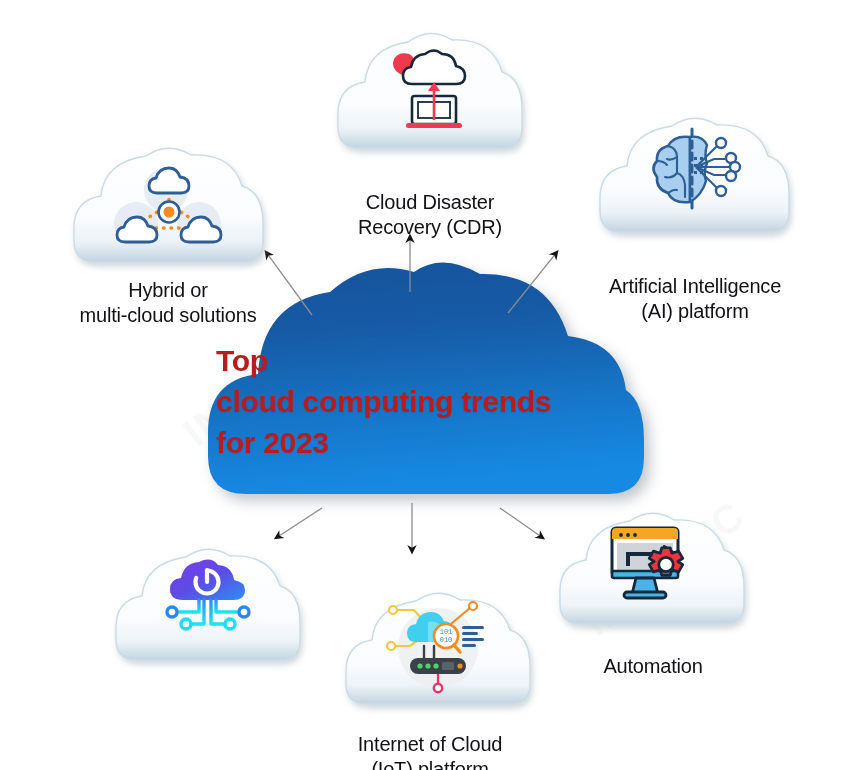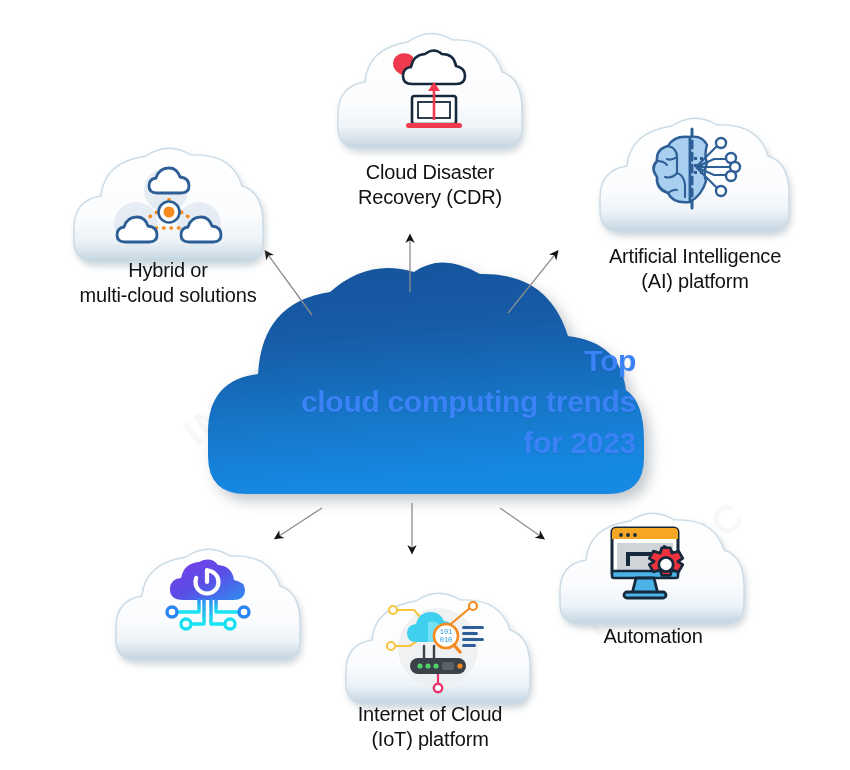--- a/index.html
+++ b/index.html
@@ -28,25 +28,26 @@
   .label{
     position:absolute;
     text-align:center;
     color:#111216;
     font-family:"Liberation Sans", sans-serif;
     font-weight:400;
     font-size:20px;
     line-height:25px;
     letter-spacing:-0.2px;
     white-space:pre-line;
+    margin-top:30px;
   }
   .center-text{
     position:absolute;
-    text-align:right;
-    color:#3b82f6;
+    text-align:left;
+    color:#b91c1c;
     font-family:"Liberation Sans", sans-serif;
     font-weight:700;
     letter-spacing:-0.3px;
     white-space:pre-line;
     line-height:40px;
     text-shadow:0 1px 2px rgba(0,0,0,0.08);
   }
   .arrows{position:absolute;left:0;top:0;pointer-events:none;}
   svg{display:block;overflow:visible;}
 </style>
@@ -229,21 +230,21 @@
         <line x1="62" y1="42" x2="86" y2="58"></line>
         <line x1="28" y1="62" x2="84" y2="62"></line>
       </g>
       <path d="M 44 27 Q 36 27 36 20 Q 36 13 43 12 Q 46 2 56 2 Q 64 2 67 11 Q 76 12 76 20 Q 76 27 68 27 Z" fill="#ffffff" stroke="#2d5f96" stroke-width="2.8" stroke-linejoin="round"></path>
       <path d="M 12 76 Q 4 76 4 69 Q 4 62 11 61 Q 14 51 24 51 Q 32 51 35 60 Q 44 61 44 69 Q 44 76 36 76 Z" fill="#ffffff" stroke="#2d5f96" stroke-width="2.8" stroke-linejoin="round"></path>
       <path d="M 76 76 Q 68 76 68 69 Q 68 62 75 61 Q 78 51 88 51 Q 96 51 99 60 Q 108 61 108 69 Q 108 76 100 76 Z" fill="#ffffff" stroke="#2d5f96" stroke-width="2.8" stroke-linejoin="round"></path>
       <circle cx="56" cy="46" r="10.5" fill="#ffffff" stroke="#2d5f96" stroke-width="2.6"></circle>
       <circle cx="56" cy="46" r="5.5" fill="#f58a1f"></circle>
     </svg>
   </div>
-  <div class="label" style="left:50px;top:258px;width:236px;text-align:center;">Hybrid or
+  <div class="label" style="left:50px;top:248px;width:236px;text-align:center;">Hybrid or
 multi-cloud solutions</div>
 
   <div class="node" style="left:108px;top:548px;">
     <svg width="200" height="124" viewBox="0 0 200 124">
       <defs>
         <linearGradient id="nb4" x1="0" y1="0" x2="0" y2="1">
           <stop offset="0" stop-color="#ffffff"></stop>
           <stop offset="0.62" stop-color="#fbfcfe"></stop>
           <stop offset="0.83" stop-color="#edf3f8"></stop>
           <stop offset="1" stop-color="#c2d4e0"></stop>

